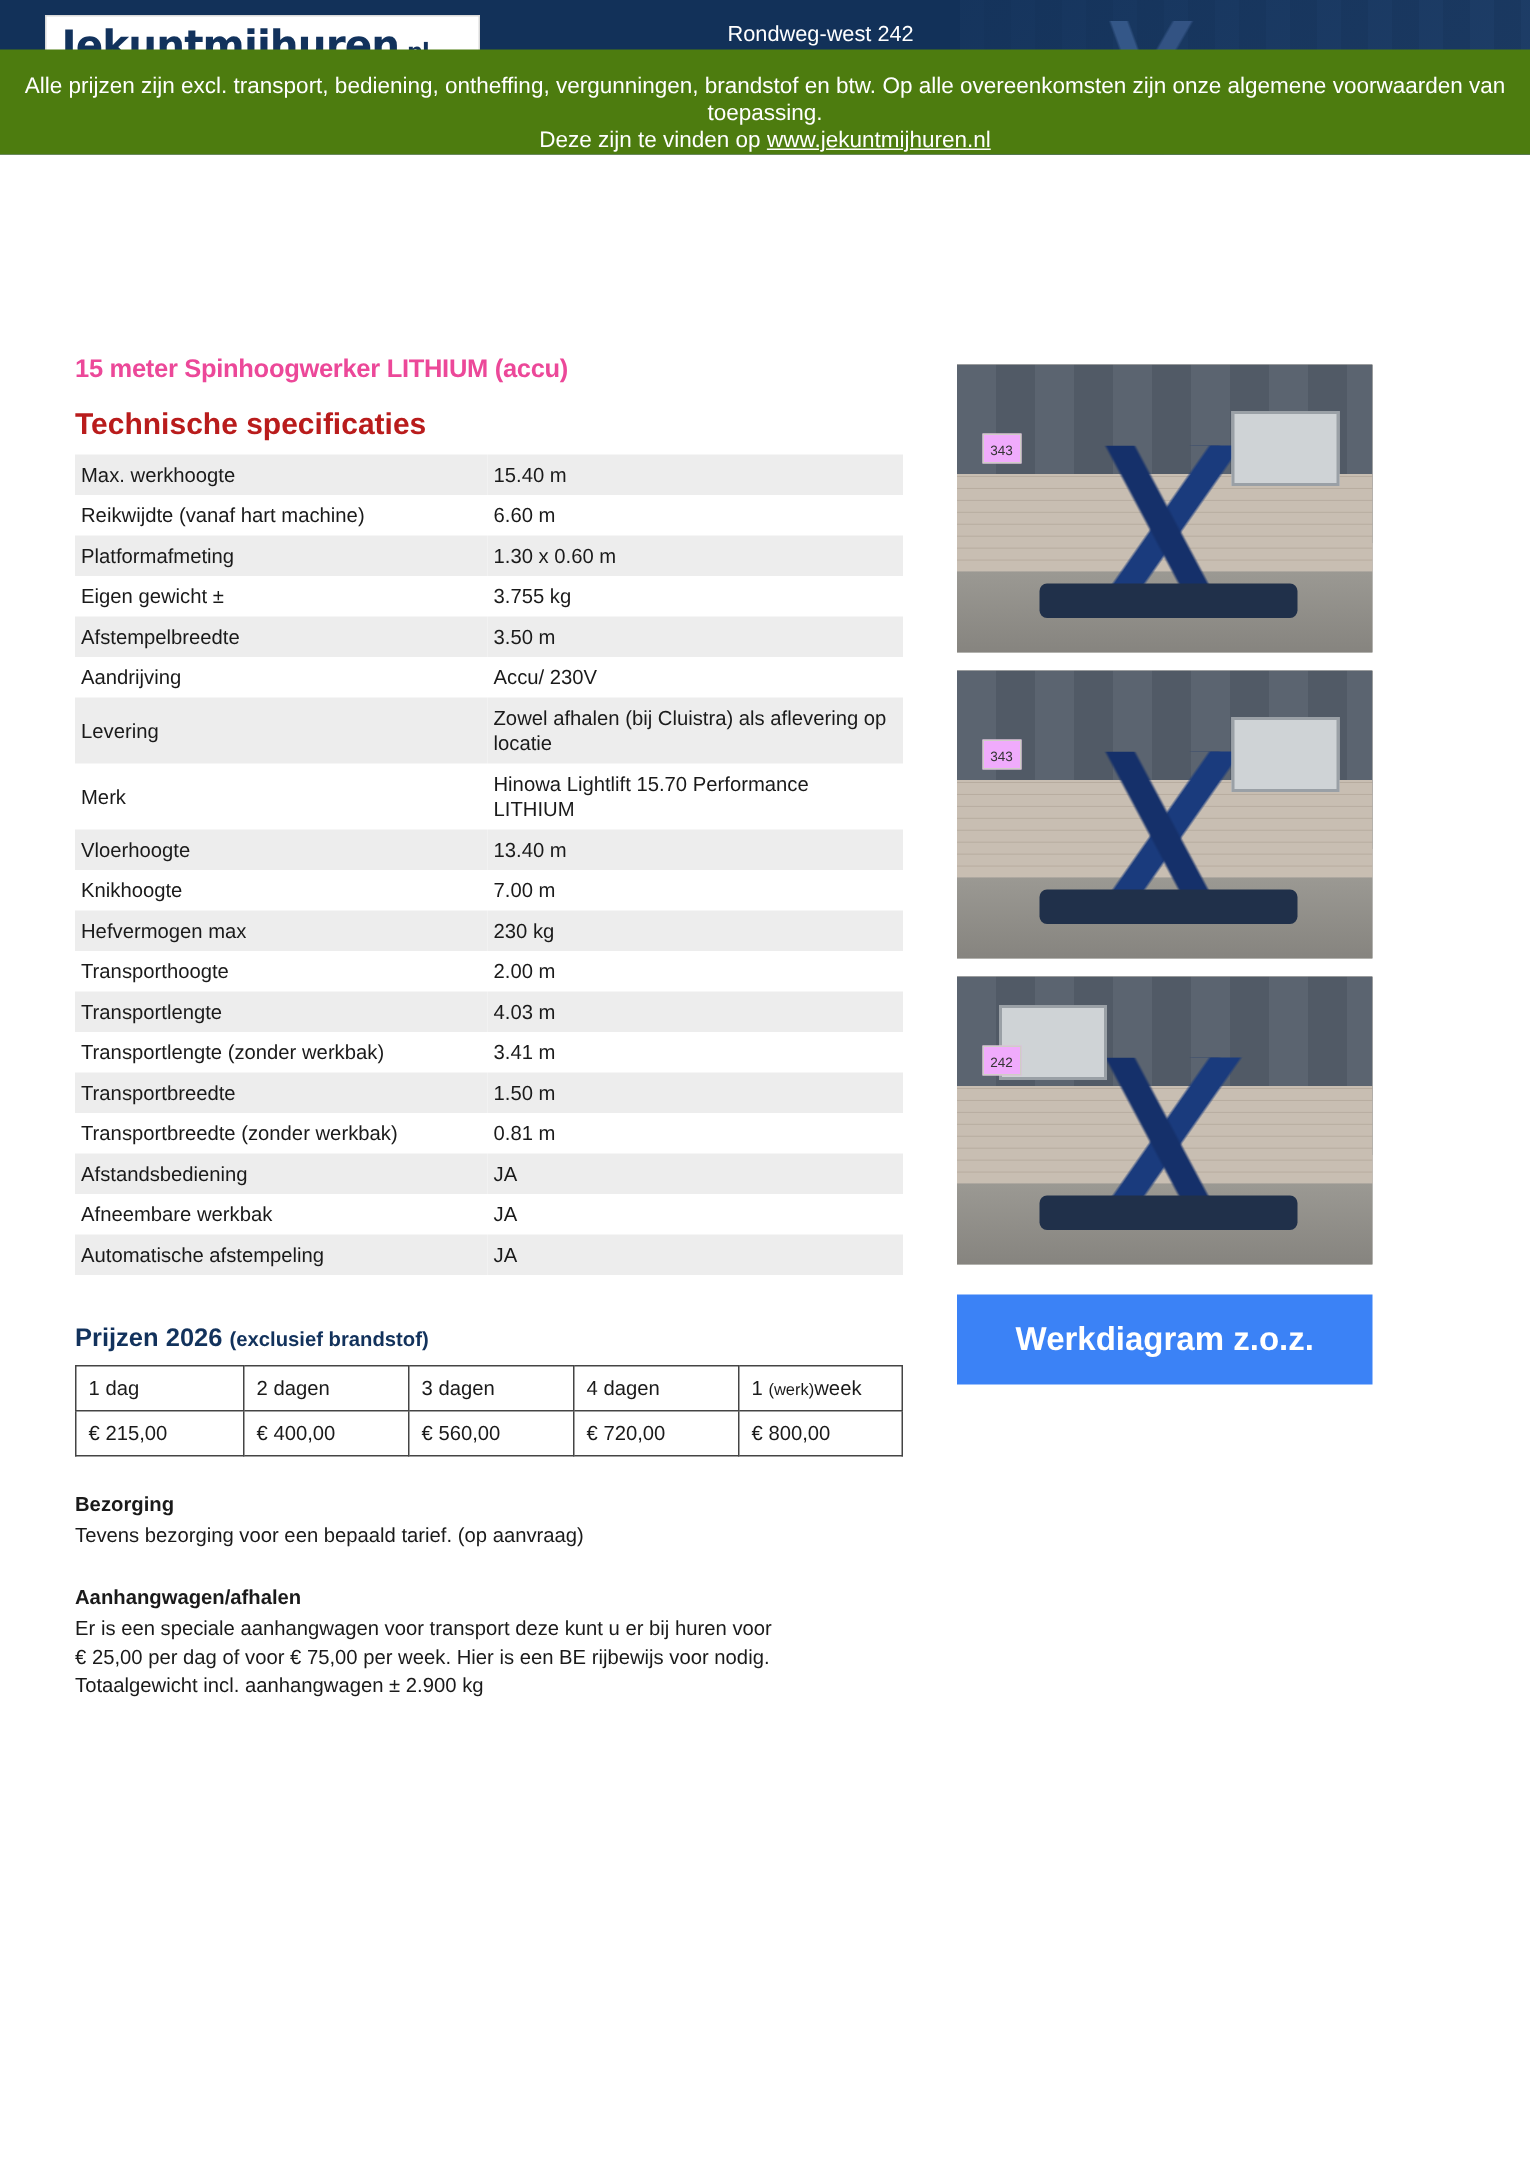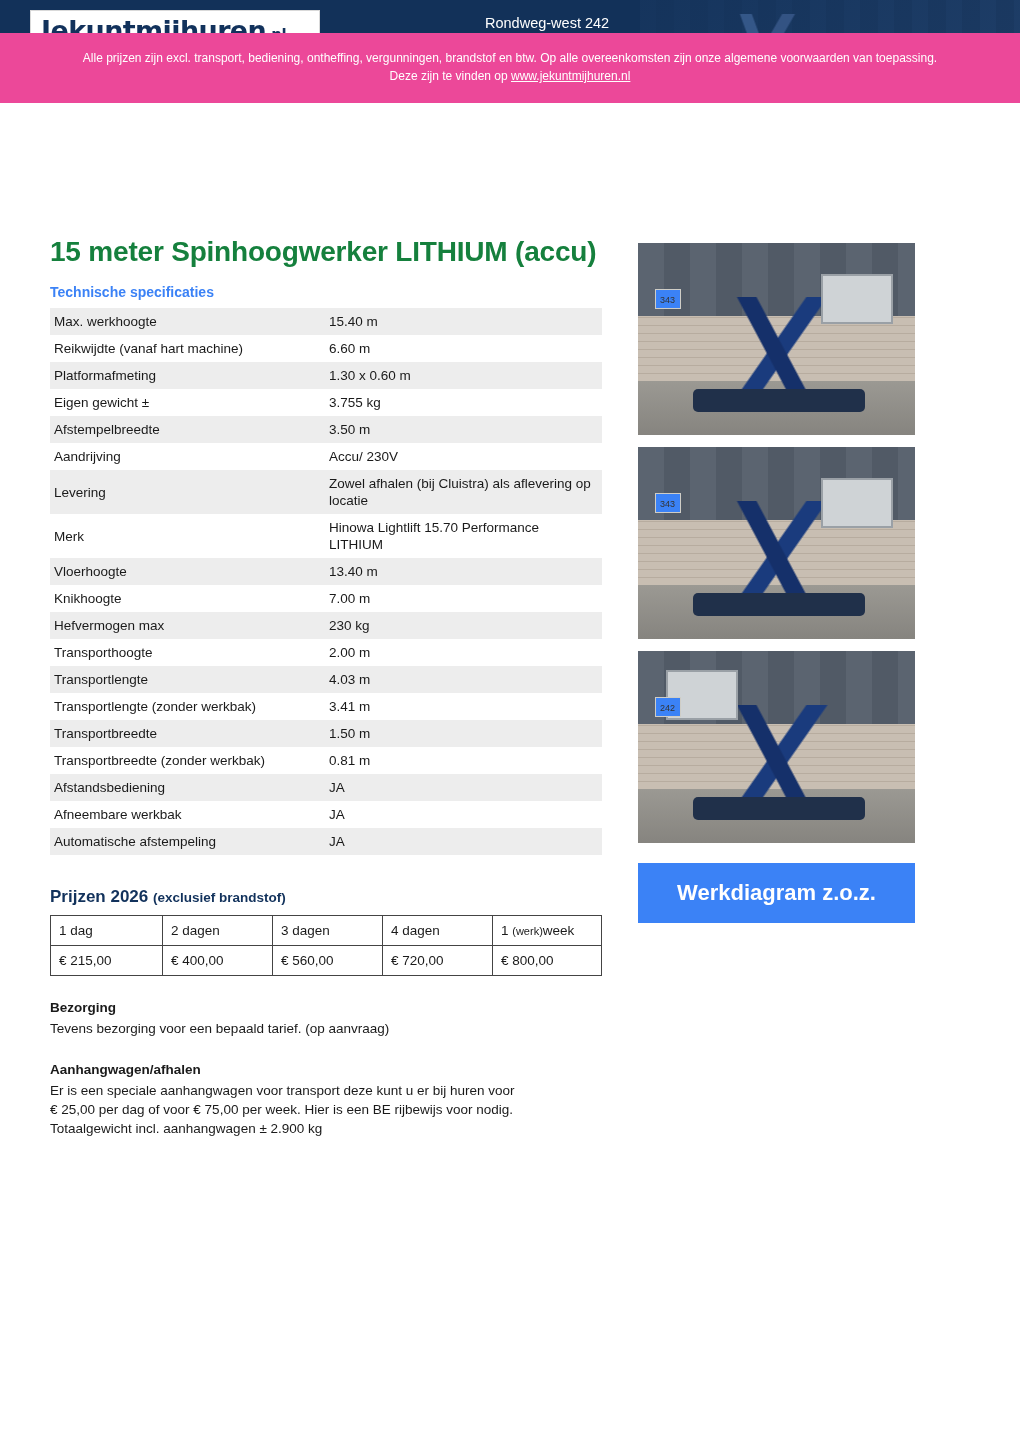--- a/index.html
+++ b/index.html
@@ -95,30 +95,30 @@
     position: relative;
     width: 1020px;
     padding: 0;
   }
   .content {
     position: absolute;
     left: 50px; top: 133px;
     width: 560px;
   }
   h1.title {
-    font-size: 28px;
-    font-weight: bold;
-    color: #15803d;
+    font-size: 17px;
+    font-weight: bold;
+    color: #ec4899;
     margin: 0 0 16px 0;
     letter-spacing: -0.2px;
   }
   h2.section {
-    font-size: 14px;
-    font-weight: bold;
-    color: #3b82f6;
+    font-size: 20px;
+    font-weight: bold;
+    color: #b91c1c;
     margin: 0 0 8px 0;
   }
 
   
   table.specs {
     width: 552px;
     border-collapse: collapse;
     font-size: 13.5px;
   }
   table.specs td {
@@ -217,21 +217,21 @@
     right: 8%; top: 16%;
     width: 26%; height: 26%;
     background: #cfd3d6;
     border: 2px solid #9aa0a6;
   }
   .photo.p3 .basket { left: 10%; right: auto; top: 10%; }
   .photo .plate {
     position: absolute;
     left: 6%; top: 24%;
     width: 26px; height: 20px;
-    background: #3b82f6;
+    background: #f0abfc;
     color: #333;
     font-size: 9px;
     text-align: center;
     line-height: 20px;
     border: 1px solid #cfcdc6;
   }
 
   .werkdiagram {
     width: 277px;
     height: 60px;
@@ -244,23 +244,23 @@
     justify-content: center;
     margin-top: 20px;
   }
 
   
   .footer {
     position: absolute;
     left: 0; bottom: 0;
     width: 1020px;
     height: 70px;
-    background: #ec4899;
+    background: #4d7c0f;
     color: #ffffff;
-    font-size: 12px;
+    font-size: 15px;
     line-height: 18px;
     text-align: center;
     padding-top: 16px;
   }
 </style>
 </head>
 <body>
 
 <div class="header">
   <div class="header-photo"></div>

